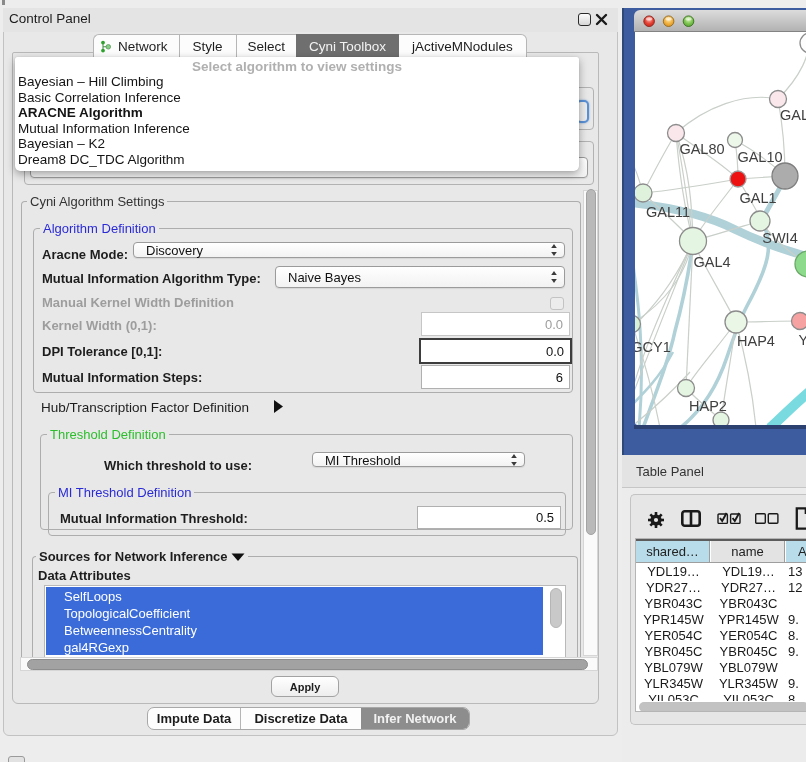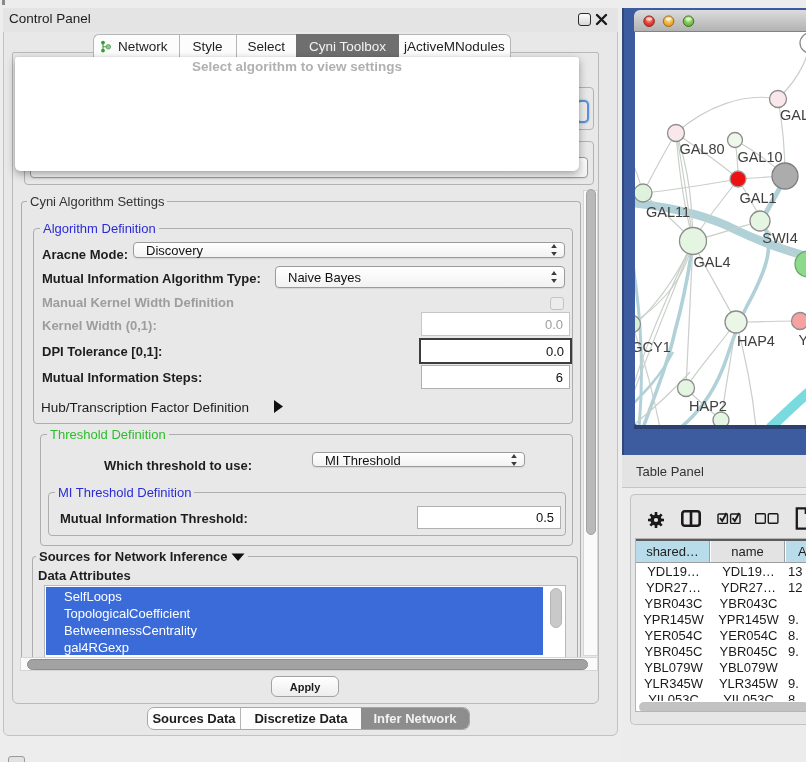--- a/index.html
+++ b/index.html
@@ -42,21 +42,21 @@
 <div class="abs" style="left:583px;top:190px;width:15px;height:466px;background:#fafafa;border:1px solid #d6d6d6;"></div>
 <div class="abs" style="left:585.5px;top:189px;width:10px;height:346px;background:#b9b9b9;border:1px solid #a3a3a3;border-radius:6px;"></div>
 
 <div class="abs" style="left:20px;top:657px;width:578px;height:14px;background:#fafafa;border:1px solid #d6d6d6;"></div>
 <div class="abs" style="left:27px;top:658.5px;width:561px;height:11px;background:#a2a2a2;border:1px solid #8d8d8d;border-radius:6px;"></div>
 
 <div class="grp" style="left:21px;top:201px;width:560px;height:456px;border-bottom:none;border-radius:4px 4px 0 0;">
   <span class="gt" style="left:5px;">Cyni Algorithm Settings</span>
 </div>
 
-<div class="grp" style="left:33px;top:228px;width:540px;height:196px;">
+<div class="grp" style="left:33px;top:228px;width:540px;height:165px;">
   <span class="gt" style="color:#2b2bd6;">Algorithm Definition</span>
 </div>
 <div class="lbl abs" style="left:42px;top:247px;">Aracne Mode:</div>
 <div class="combo" style="left:133px;top:242px;width:432px;height:16px;">
     <span class="ctext">Discovery</span>
     <svg class="steppers" viewBox="0 0 6 12">
       <path d="M3 0 L5.8 4 H0.2 Z" fill="#3a3a3a"></path>
       <path d="M3 12 L5.8 8 H0.2 Z" fill="#3a3a3a"></path>
     </svg>
   </div>
@@ -75,21 +75,21 @@
 <div class="lbl abs" style="left:42px;top:344px;">DPI Tolerance [0,1]:</div>
 <div class="inp" style="left:419px;top:338px;width:153px;height:26px;border:2px solid #3d3d3d;">0.0</div>
 <div class="lbl abs" style="left:42px;top:370px;">Mutual Information Steps:</div>
 <div class="inp" style="left:421px;top:365px;width:149px;height:24px;">6</div>
 
 <div class="abs" style="left:41px;top:400px;font-size:13.5px;color:#1d1d1d;">Hub/Transcription Factor Definition</div>
 <svg class="abs" style="left:272px;top:399px;" width="12" height="15" viewBox="0 0 12 15">
     <path d="M2 1 L11 7.5 L2 14 Z" fill="#111"></path>
   </svg>
 
-<div class="grp" style="left:40px;top:434px;width:533px;height:112px;text-align:right;">
+<div class="grp" style="left:40px;top:434px;width:533px;height:96px;text-align:right;">
   <span class="gt" style="color:#2cbe2c;">Threshold Definition</span>
 </div>
 <div class="lbl abs" style="left:104px;top:458px;">Which threshold to use:</div>
 <div class="combo" style="left:312px;top:452px;width:213px;height:15px;">
     <span class="ctext">MI Threshold</span>
     <svg class="steppers" viewBox="0 0 6 12">
       <path d="M3 0 L5.8 4 H0.2 Z" fill="#3a3a3a"></path>
       <path d="M3 12 L5.8 8 H0.2 Z" fill="#3a3a3a"></path>
     </svg>
   </div>
@@ -109,21 +109,21 @@
 <div class="abs" style="left:44px;top:585px;width:522px;height:72px;background:#fff;border:1px solid #b9b9b9;border-bottom:none;overflow:hidden;">
   <div style="position:absolute;left:1px;top:1px;width:497px;height:68px;background:#3a6bd9;"></div>
   <div style="position:absolute;left:19px;top:2px;color:#fff;font-size:13px;line-height:17px;">SelfLoops<br>TopologicalCoefficient<br>BetweennessCentrality<br>gal4RGexp</div>
 
   <div style="position:absolute;right:3px;top:2px;width:12px;height:40px;background:#c9c9c9;border:1px solid #b5b5b5;border-radius:6px;"></div>
 </div>
 
 <div class="abs" style="left:271px;top:676px;width:68px;height:21px;border:1px solid #a2a2a2;border-radius:6px;background:linear-gradient(#ffffff,#ededed);display:flex;align-items:center;justify-content:center;font-size:11px;font-weight:600;color:#1d1d1d;">Apply</div>
 
 <div class="abs" style="left:147px;top:707px;width:323px;height:23px;border:1px solid #a8a8a8;border-radius:7px;background:#fdfdfd;overflow:hidden;display:flex;">
-  <div style="width:93px;display:flex;align-items:center;justify-content:center;font-size:13px;font-weight:bold;color:#1d1d1d;border-right:1px solid #b5b5b5;">Sources Data</div>
+  <div style="width:93px;display:flex;align-items:center;justify-content:center;font-size:13px;font-weight:bold;color:#1d1d1d;border-right:1px solid #b5b5b5;">Impute Data</div>
   <div style="width:120px;display:flex;align-items:center;justify-content:center;font-size:13px;font-weight:bold;color:#1d1d1d;">Discretize Data</div>
   <div style="flex:1;display:flex;align-items:center;justify-content:center;font-size:13px;font-weight:bold;color:#f2f2f2;background:#8d8d8d;">Infer Network</div>
 </div>
 
 <div class="abs" style="left:93px;top:34px;height:25px;display:flex;">
   <div style="display:flex;align-items:center;padding:0 11px 0 6px;background:#fcfcfc;border:1px solid #b6b6b6;border-radius:6px 0 0 0;border-right:none;">
     <svg width="11" height="13" viewBox="0 0 11 13" style="margin-right:7px;">
         <path d="M3 3 L3 10.5 M3 6.5 L8 6.8" stroke="#4d8f4d" stroke-width="1.1" fill="none"></path>
         <circle cx="3" cy="2.6" r="1.9" fill="#2ea12e"></circle>
         <circle cx="3" cy="10.6" r="1.9" fill="#2ea12e"></circle>
@@ -133,27 +133,35 @@
   </div>
   <div style="display:flex;align-items:center;padding:0 13px;background:#fcfcfc;border:1px solid #b6b6b6;border-right:none;">
       <span style="font-size:13.5px;color:#1d1d1d;">Style</span>
     </div>
   <div style="display:flex;align-items:center;padding:0 11px;background:#fcfcfc;border:1px solid #b6b6b6;border-right:none;">
       <span style="font-size:13.5px;color:#1d1d1d;">Select</span>
     </div>
   <div style="display:flex;align-items:center;padding:0 12px;background:#6f6f6f;border:1px solid #6f6f6f;">
       <span style="font-size:13.5px;color:#f2f2f2;">Cyni Toolbox</span>
     </div>
-  <div style="display:flex;align-items:center;padding:0 5px;background:#fcfcfc;border:1px solid #b6b6b6;border-left:none;border-radius:0 6px 0 0;">
+  <div style="display:flex;align-items:center;padding:0 13px;background:#fcfcfc;border:1px solid #b6b6b6;border-left:none;border-radius:0 6px 0 0;">
       <span style="font-size:13.5px;color:#1d1d1d;">jActiveMNodules</span>
     </div>
 </div>
 
 <div class="abs" style="left:15px;top:57px;width:564px;height:114px;background:#fff;border-radius:2px 2px 5px 5px;box-shadow:0 3px 9px rgba(0,0,0,0.35), 0 0 1px rgba(0,0,0,0.2);">
   <div style="position:absolute;top:2px;left:0;width:100%;text-align:center;font-size:13.5px;font-weight:600;color:#b0b0b0;">Select algorithm to view settings</div>
+  <div style="position:absolute;top:17px;left:3px;font-size:13.5px;color:#141414;line-height:15.6px;white-space:nowrap;">
+    Bayesian – Hill Climbing<br>
+    Basic Correlation Inference<br>
+    <b>ARACNE Algorithm</b><br>
+    Mutual Information Inference<br>
+    Bayesian – K2<br>
+    Dream8 DC_TDC Algorithm
+  </div>
 </div>
 
 <div class="abs" style="left:622px;top:8px;width:184px;height:447px;background:#3c5c9f;"></div>
 <div class="abs" style="left:622px;top:8px;width:2px;height:447px;background:#2e4878;"></div>
 
 <div class="abs" style="left:634px;top:10px;width:172px;height:22px;background:linear-gradient(#dcdcdc,#b2b2b2);border-radius:6px 0 0 0;border-bottom:1px solid #838383;"></div>
 <svg class="abs" style="left:641px;top:13px;" width="56" height="17" viewBox="0 0 56 17">
   <defs>
     <radialGradient id="rl" cx="0.5" cy="0.35" r="0.75">
         <stop offset="0" stop-color="#f9afa7"></stop>

